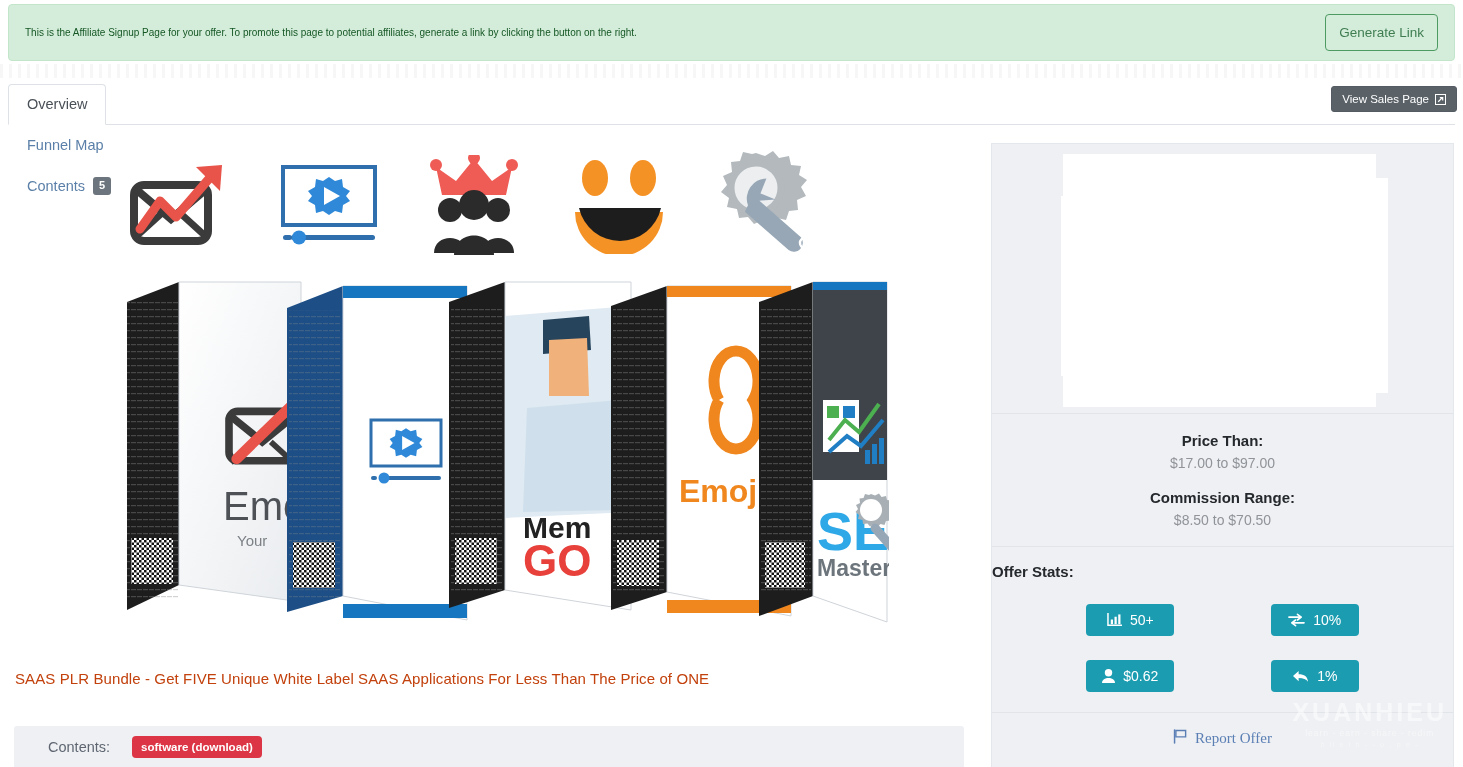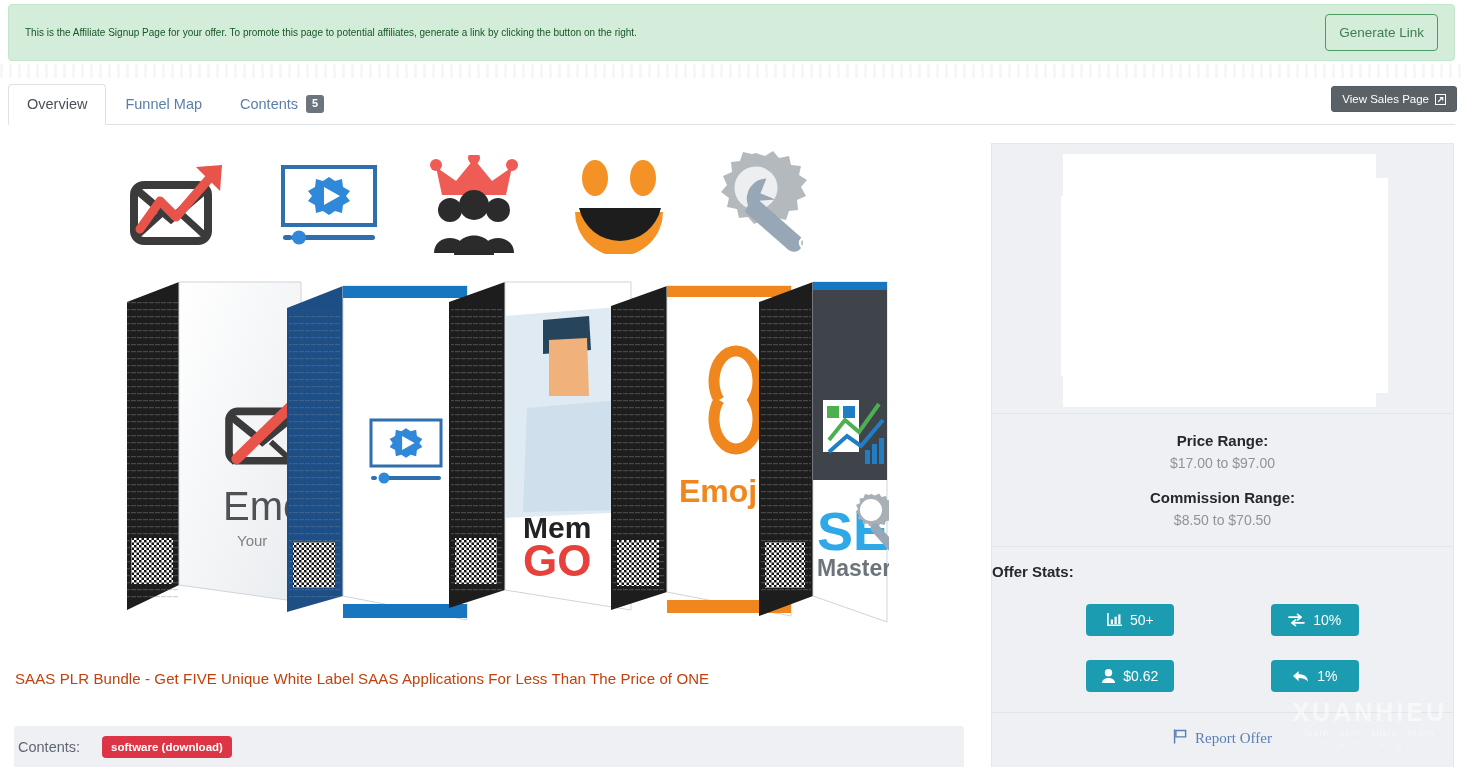--- a/index.html
+++ b/index.html
@@ -52,20 +52,21 @@
     left: 8px; top: 46px;
     width: 1447px;
     border-bottom: 1px solid #dee2e6;
   }
   .tabs {
     position: absolute;
     left: 8px; top: 6px;
     display: flex;
     align-items: flex-start;
     gap: 0;
+    flex-direction: column;
   }
   .tab {
     display: flex;
     align-items: center;
     gap: 8px;
     padding: 10px 18px 11px 18px;
     font-size: 14.5px;
     color: #5a7fa8;
     cursor: pointer;
     border: 1px solid transparent;
@@ -142,21 +143,21 @@
     letter-spacing: 0.1px;
   }
 
   .contents-bar {
     position: absolute;
     left: 14px; top: 726px;
     width: 950px; height: 42px;
     background: #eef0f3;
     display: flex;
     align-items: center;
-    padding: 0 4px;
+    padding: 0 34px;
     gap: 22px;
     border-radius: 3px 3px 0 0;
   }
   .contents-label { font-size: 14.5px; color: #5f6672; }
   .contents-badge {
     background: #dc3545;
     color: #fff;
     font-size: 11.5px;
     font-weight: bold;
     border-radius: 4px;
@@ -492,21 +493,21 @@
 </div>
 
 <div class="side-panel">
 
   <div class="side-sec sec-vendor">
     <h4>Vendor:</h4>
     <div class="vendor-blank"></div>
   </div>
 
   <div class="side-sec sec-price">
-    <h4>Price Range:</h4>
+    <h4>Price Than:</h4>
     <p class="val">$17.00 to $97.00</p>
     <h4>Commission Range:</h4>
     <p class="val">$8.50 to $70.50</p>
   </div>
 
   <div class="side-sec sec-stats">
     <h4>Offer Stats:</h4>
     <div class="stats-grid">
 
       <div class="stat-badge">

